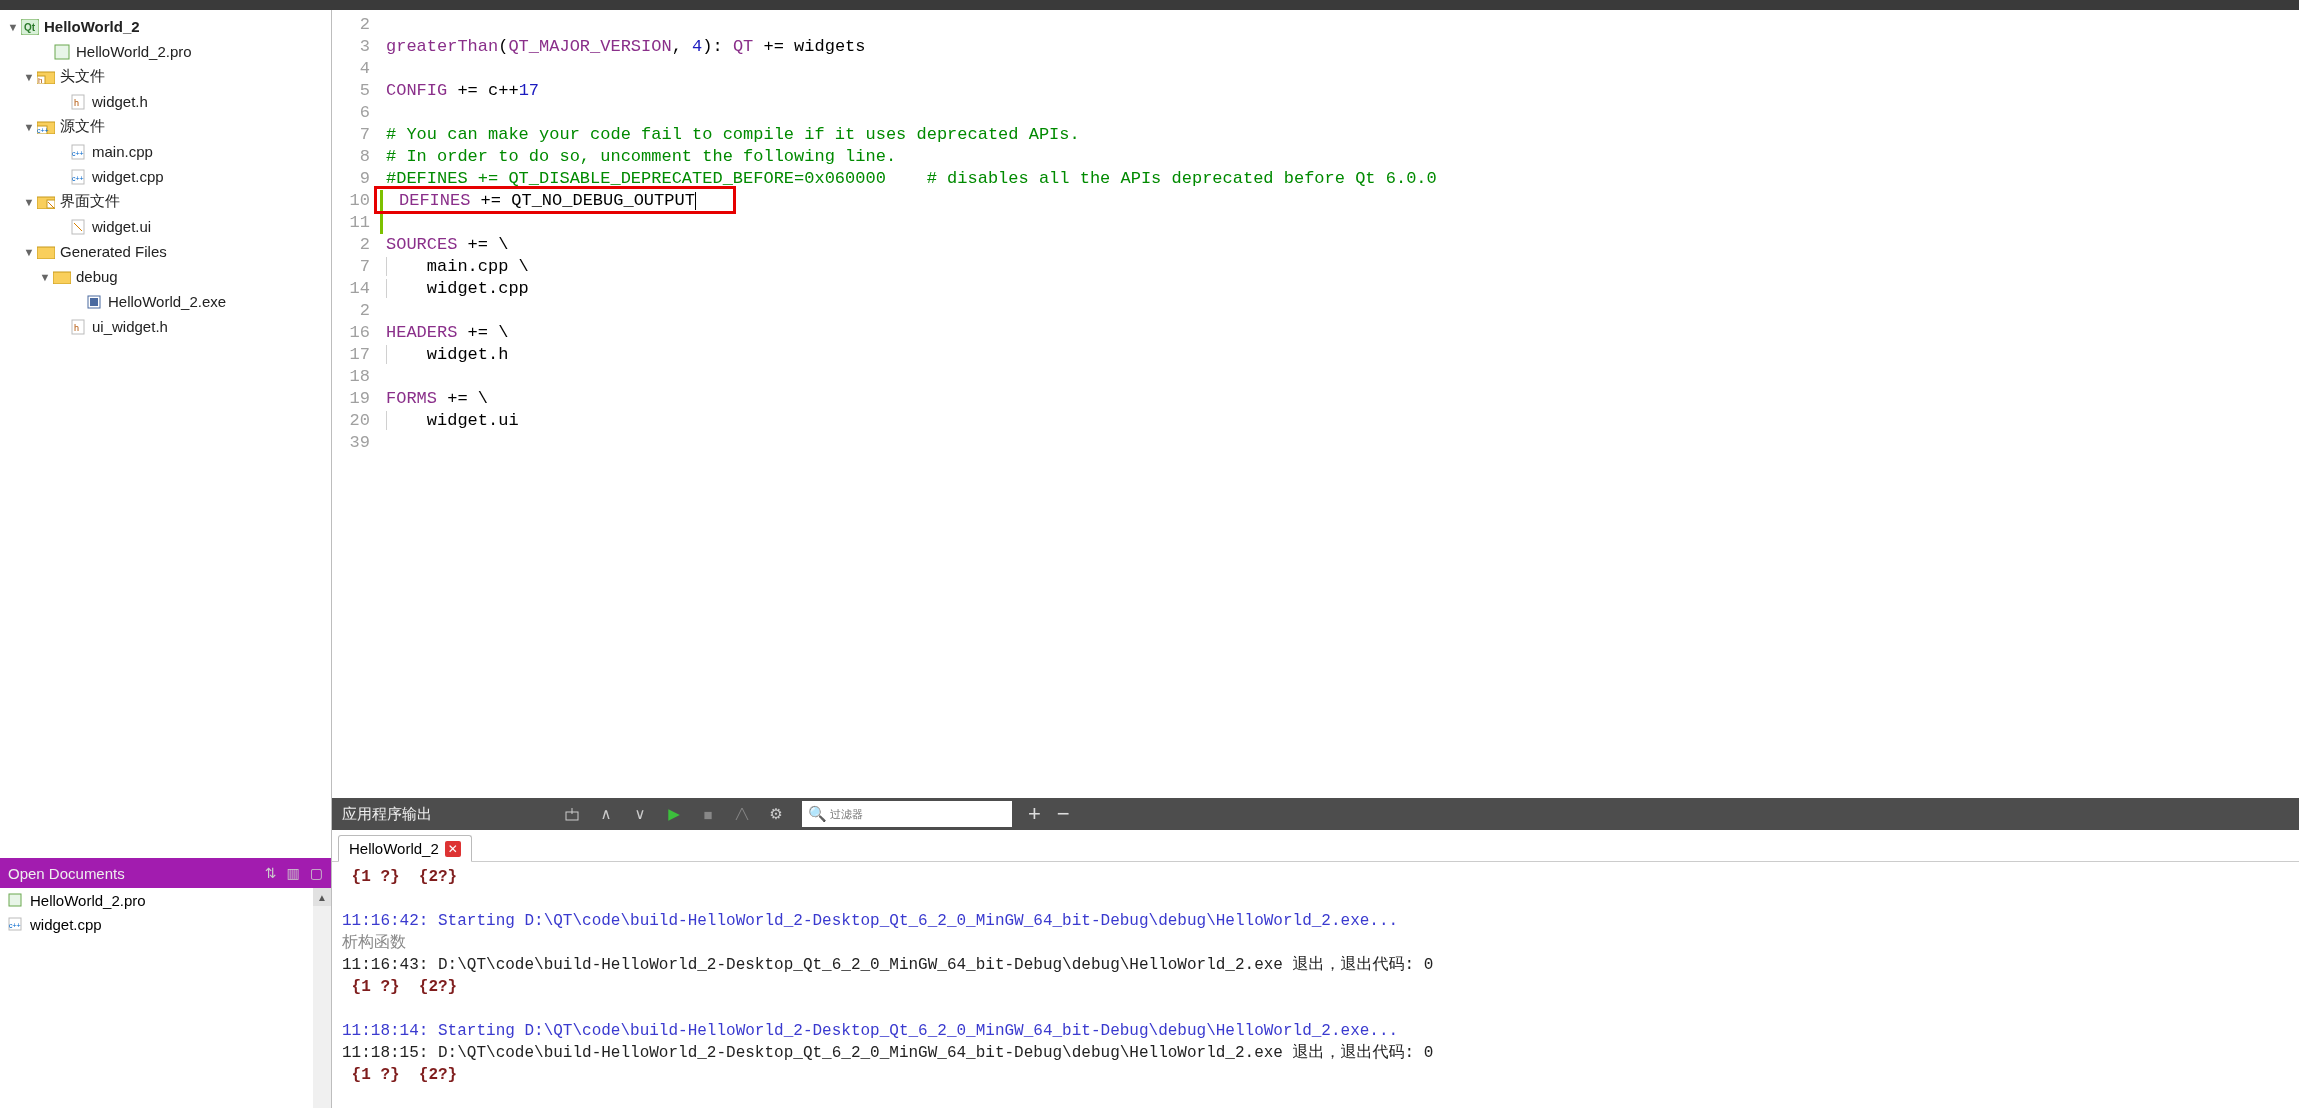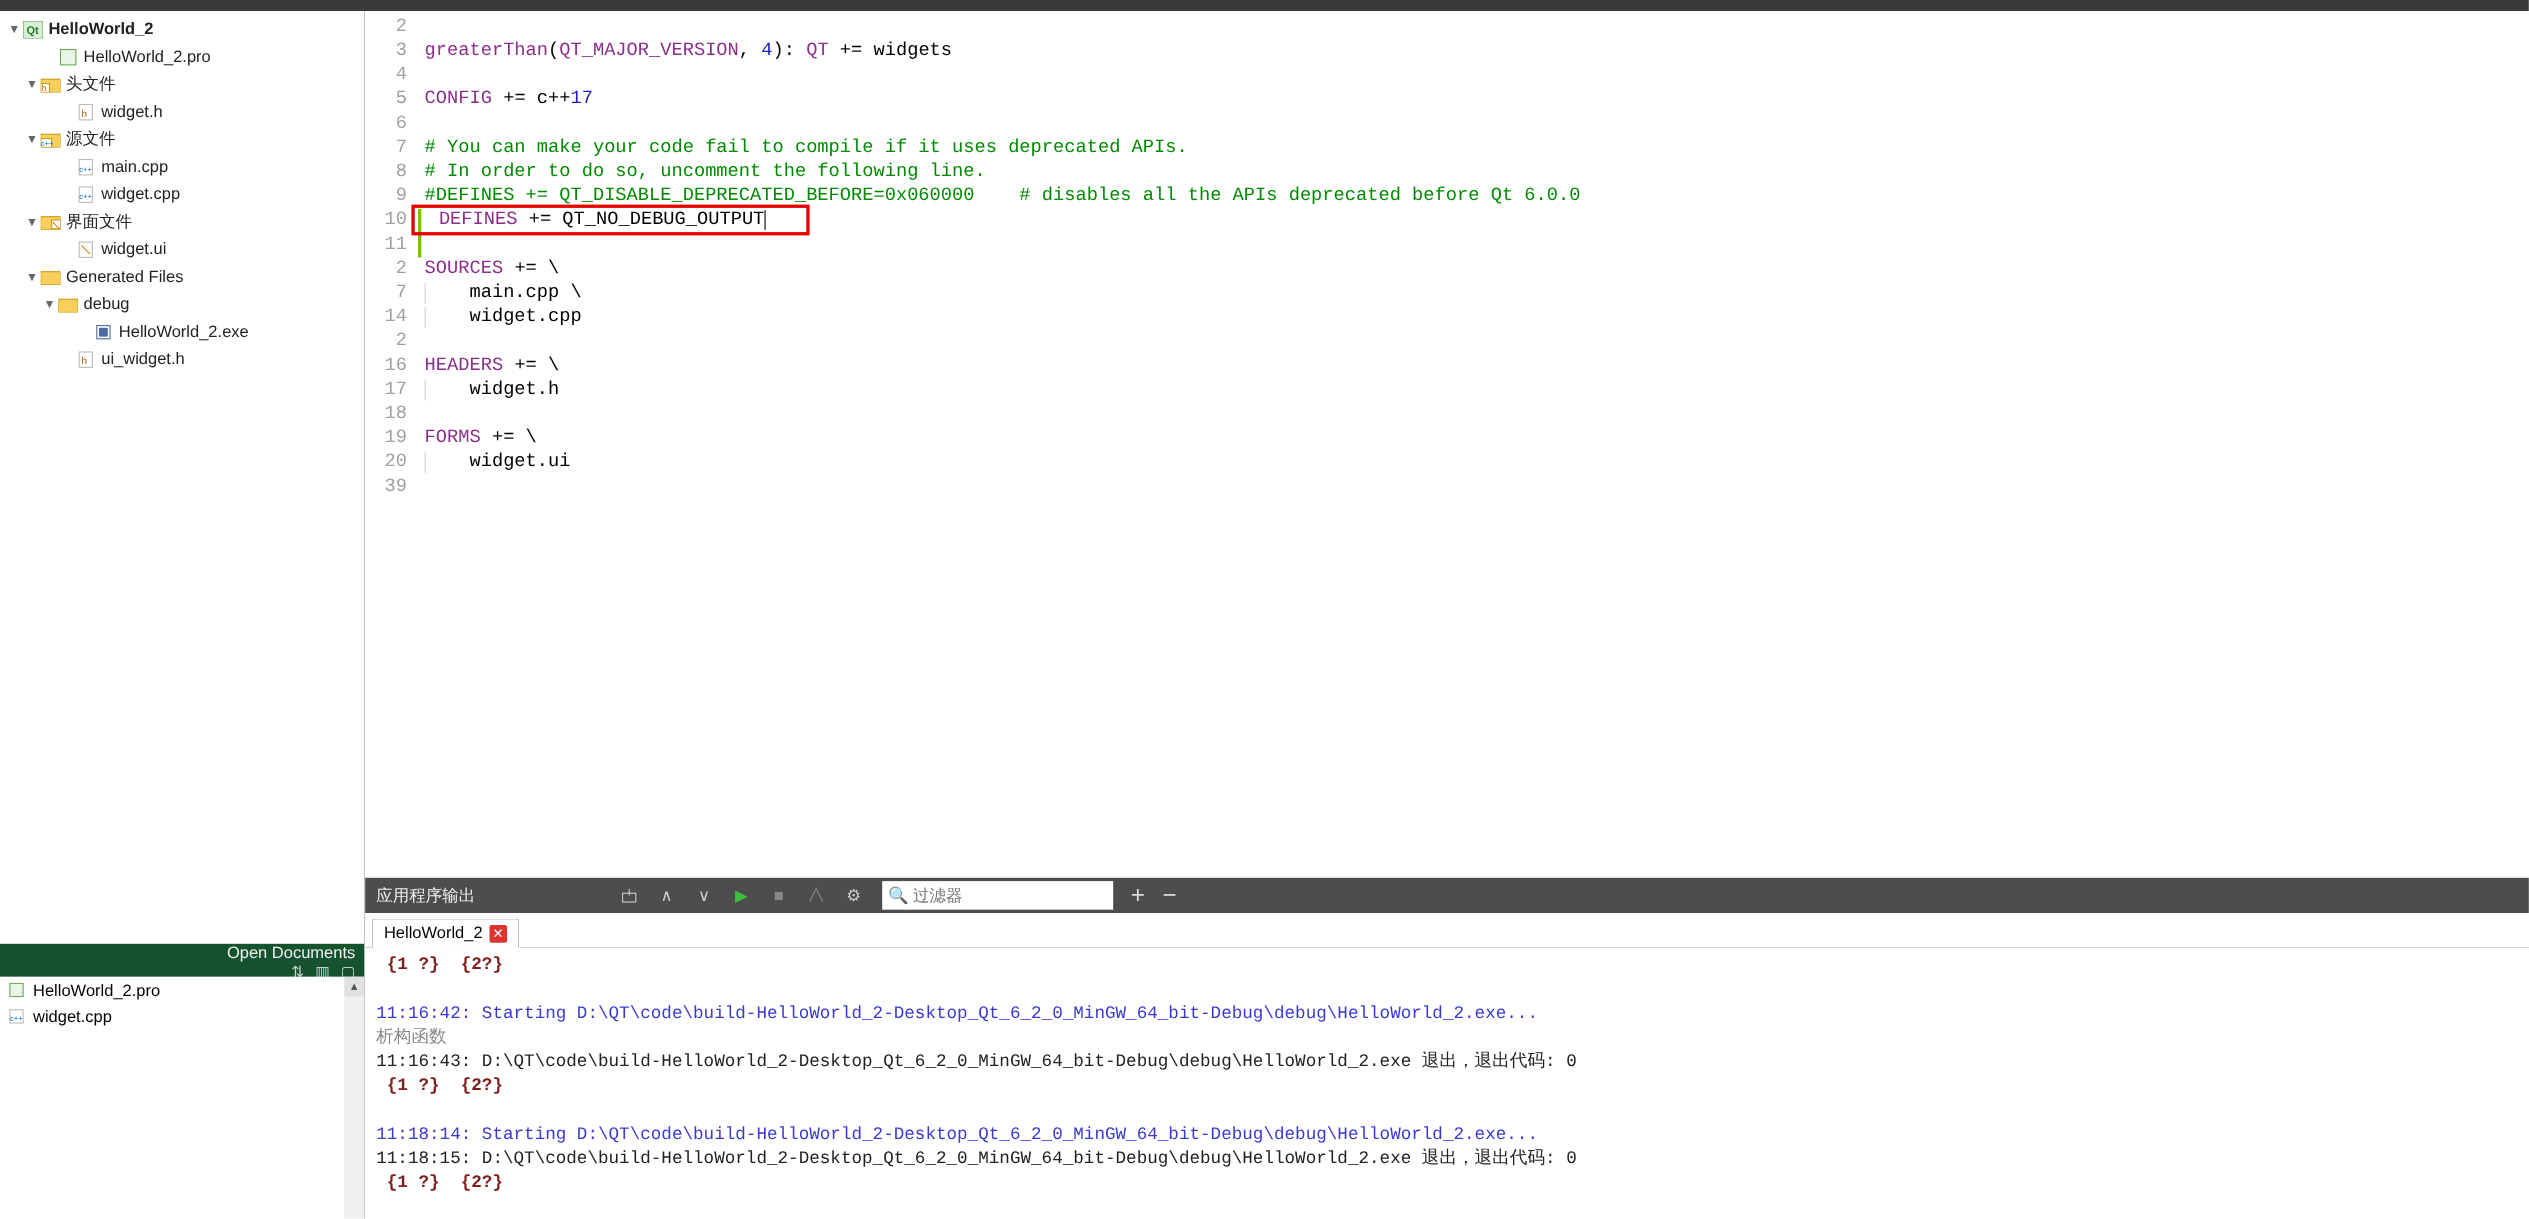--- a/index.html
+++ b/index.html
@@ -42,29 +42,28 @@
     margin-right: 4px;
   }
   .tree-row.bold { font-weight: 700; }
   .ind0 { padding-left: 6px; }
   .ind1 { padding-left: 22px; }
   .ind2 { padding-left: 38px; }
   .ind3 { padding-left: 54px; }
   .ind4 { padding-left: 70px; }
   .folder-yellow { fill: #f9cf5c; stroke:#c79a1d; }
   .open-docs-header {
-    background: #14532d;
+    background: #a21caf;
     color: #eee;
     height: 30px;
     display: flex;
-    align-items: flex-end;
+    align-items: center;
     padding: 0 8px;
     font-size: 15px;
     justify-content: space-between;
-    flex-direction: column;
   }
   .open-docs-header .icons { display: flex; gap: 10px; color: #ccc; font-size: 14px; }
   .open-docs-list { flex: 0 0 auto; background: #fff; height: 220px; overflow: auto; position: relative;}
   .open-docs-list .scroll-track { position:absolute; right:0; top:0; width:18px; height:100%; background:#f0f0f0;}
   .open-docs-list .scroll-up { position:absolute; right:0; top:0; width:18px; height:18px; background:#e1e1e1; display:flex;align-items:center;justify-content:center;font-size:10px;color:#555;}
   .doc-row {
     display: flex; align-items: center; height: 24px; padding-left: 8px; font-size: 15px;
   }
   
   .right-panel {
@@ -134,21 +133,21 @@
   }
   .output-header .run { color: #3cbf3c; }
   .output-header .stop { color: #888; }
   .filter-input {
     margin-left: 6px;
     height: 26px;
     width: 210px;
     background: #fff;
     border: none;
     padding: 0 8px 0 28px;
-    font-size: 15px;
+    font-size: 11px;
     color: #555;
   }
   .filter-wrap { position: relative; }
   .filter-wrap .mag {
     position: absolute; left: 12px; top: 4px; color: #888; font-size: 15px;
   }
   .plusminus { margin-left: 10px; color:#ddd; font-size:22px; display:flex; gap:16px;}
   .output-tabs {
     height: 32px;
     background: #fff;

